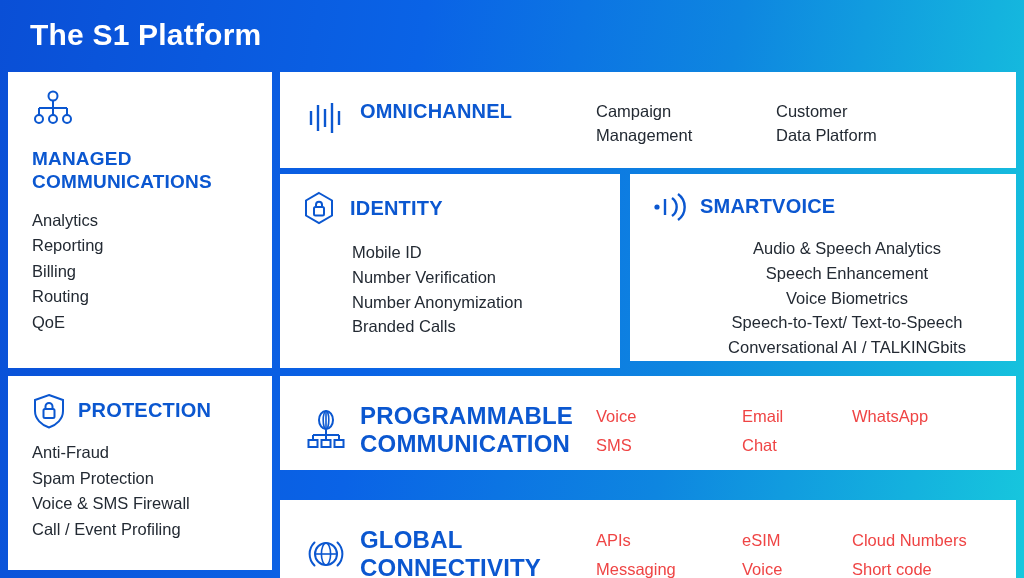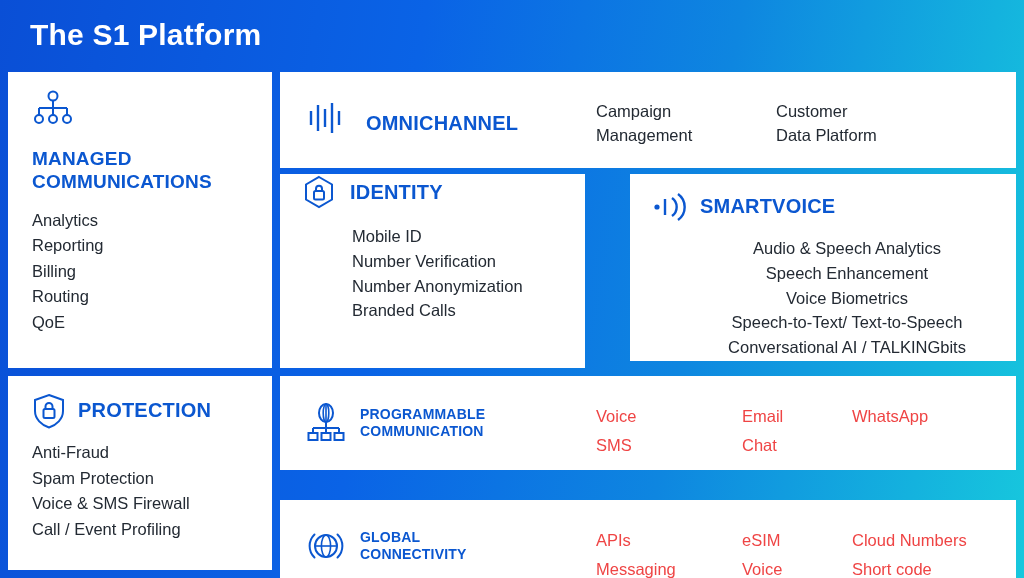--- a/index.html
+++ b/index.html
@@ -52,23 +52,23 @@
   #card-omni {
     left: 280px;
     top: 72px;
     width: 736px;
     height: 96px;
     padding: 14px 20px;
   }
   #card-identity {
     left: 280px;
     top: 174px;
-    width: 305px;
+    width: 340px;
     height: 194px;
-    padding: 0 20px;
+    padding: 16px 20px;
   }
   #card-smartvoice {
     left: 630px;
     top: 174px;
     width: 386px;
     height: 187px;
     padding: 16px 20px;
   }
   #card-prog {
     left: 280px;
@@ -91,21 +91,21 @@
     gap: 12px;
   }
   .icon {
     flex: 0 0 auto;
     display: inline-block;
     line-height: 0;
   }
   .head-title {
     color: #0b57d0;
     font-weight: bold;
-    font-size: 14px;
+    font-size: 24px;
     letter-spacing: 0.2px;
     line-height: 1.18;
   }
   .head-title.lg {
     font-size: 20px;
   }
   .bullets {
     margin-top: 10px;
     color: #232a33;
     font-size: 16.5px;
@@ -128,22 +128,22 @@
     margin-top: 14px;
   }
 
   
   .row-flex {
     display: flex;
     align-items: flex-start;
   }
   .omni-head {
     display: flex;
-    align-items: flex-end;
-    gap: 20px;
+    align-items: flex-start;
+    gap: 14px;
     width: 290px;
     padding-left: 6px;
     padding-top: 14px;
   }
   .omni-col {
     color: #232a33;
     font-size: 16.5px;
     line-height: 1.45;
     padding-top: 14px;
   }

